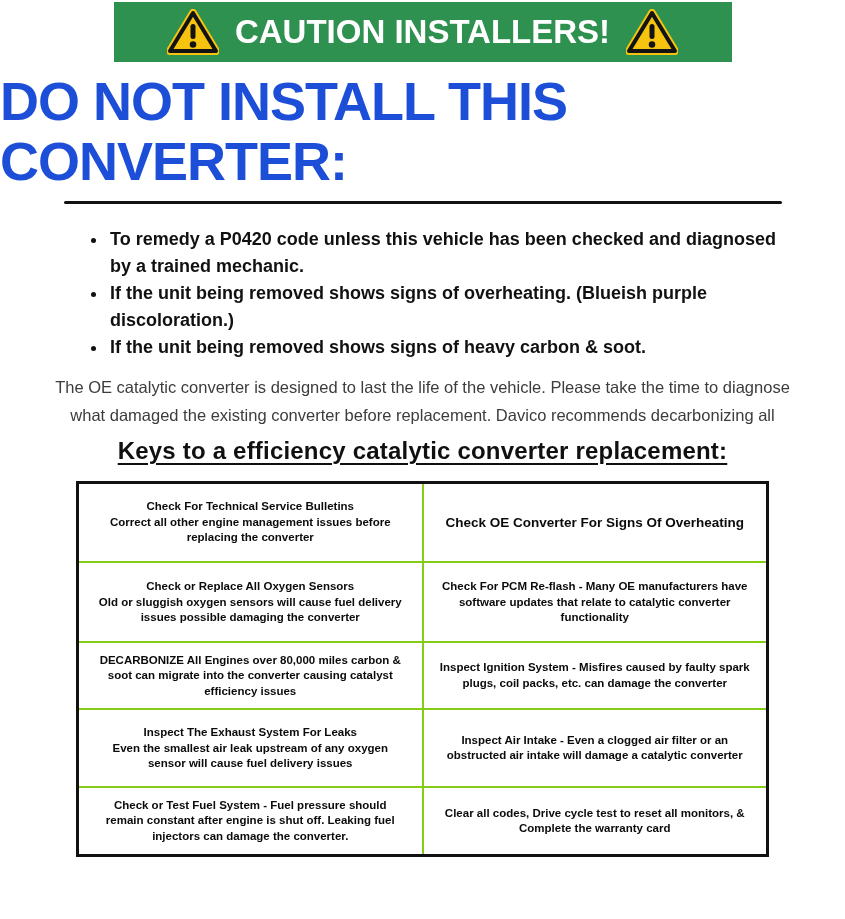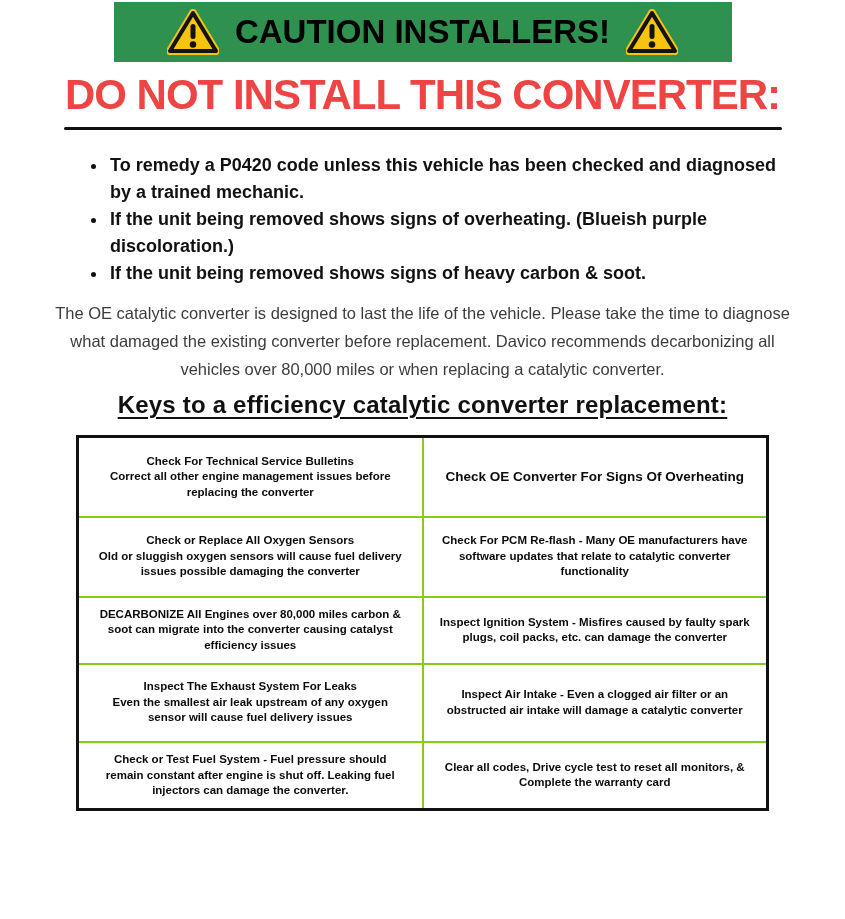--- a/index.html
+++ b/index.html
@@ -8,28 +8,28 @@
     font-family:"Liberation Sans","DejaVu Sans",sans-serif;
     color:#0b0b0b;
   }
   
   .banner{
     width:618px;height:60px;margin:2px auto 0;
     background:#2E9150;
     display:flex;align-items:center;justify-content:center;gap:16px;
   }
   .banner-title{
-    color:#000000;font-size:33px;font-weight:bold;letter-spacing:0px;
+    color:#ffffff;font-size:33px;font-weight:bold;letter-spacing:0px;
     white-space:nowrap;
   }
   .tri{width:52px;height:46px;flex:0 0 auto;}
   
   .main-heading{
-    margin:9px 0 0;text-align:center;
-    font-size:42px;font-weight:bold;letter-spacing:-1px;color:#ef4444;
+    margin:9px 0 0;text-align:left;
+    font-size:54px;font-weight:bold;letter-spacing:-1px;color:#1d4ed8;
     line-height:1.12;
   }
   .divider{
     width:718px;height:3px;background:#121212;margin:9px auto 0;
     border-radius:2px;
   }
   
   .warning-list{
     margin:22px 0 0 88px;padding:0 0 0 20px;width:680px;
     list-style:disc;
@@ -92,21 +92,20 @@
 
 <ul class="warning-list">
   <li>To remedy a P0420 code unless this vehicle has been checked and diagnosed by a trained mechanic.</li>
   <li>If the unit being removed shows signs of overheating. (Blueish purple discoloration.)</li>
   <li>If the unit being removed shows signs of heavy carbon &amp; soot.</li>
 </ul>
 
 <div class="intro">
   <div>The OE catalytic converter is designed to last the life of the vehicle. Please take the time to diagnose</div>
   <div>what damaged the existing converter before replacement. Davico recommends decarbonizing all</div>
-  <div>vehicles over 80,000 miles or when replacing a catalytic converter.</div>
 </div>
 
 <h2 class="keys-heading">Keys to a efficiency catalytic converter replacement:</h2>
 
 <table class="keys">
   <tbody>
     <tr>
       <td>
         <div>Check For Technical Service Bulletins</div>
         <div>Correct all other engine management issues before replacing the converter</div>

